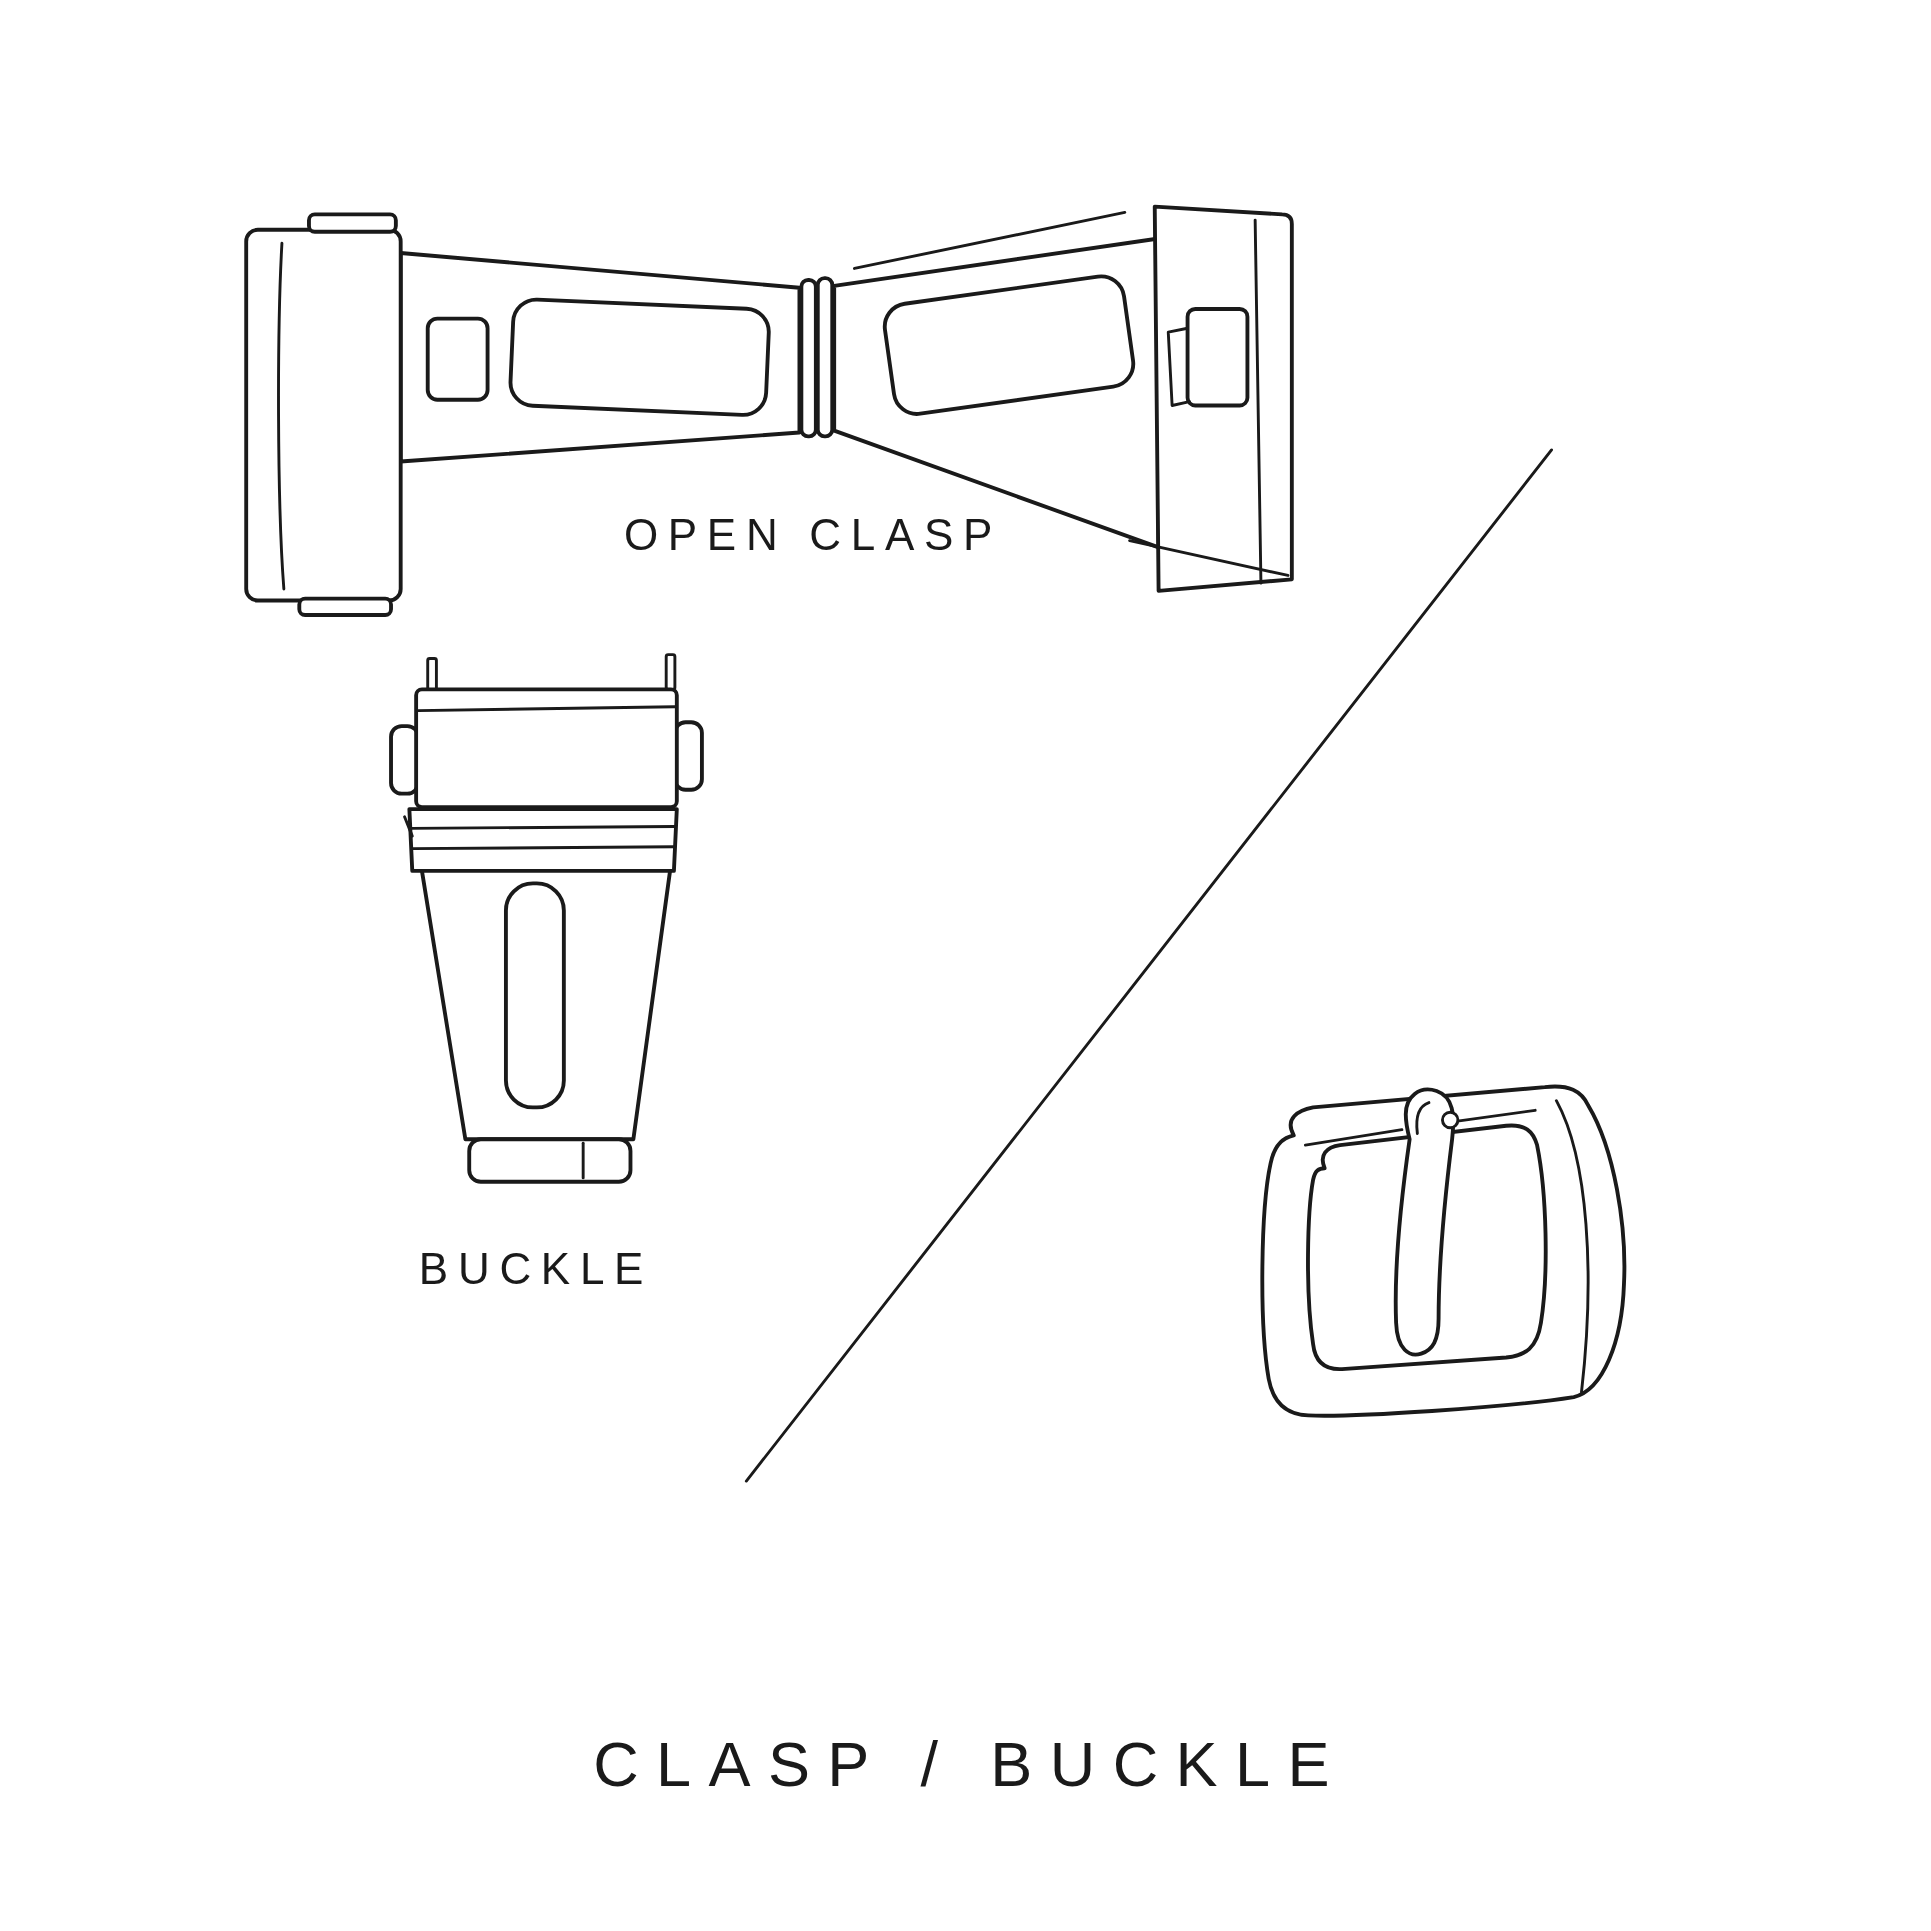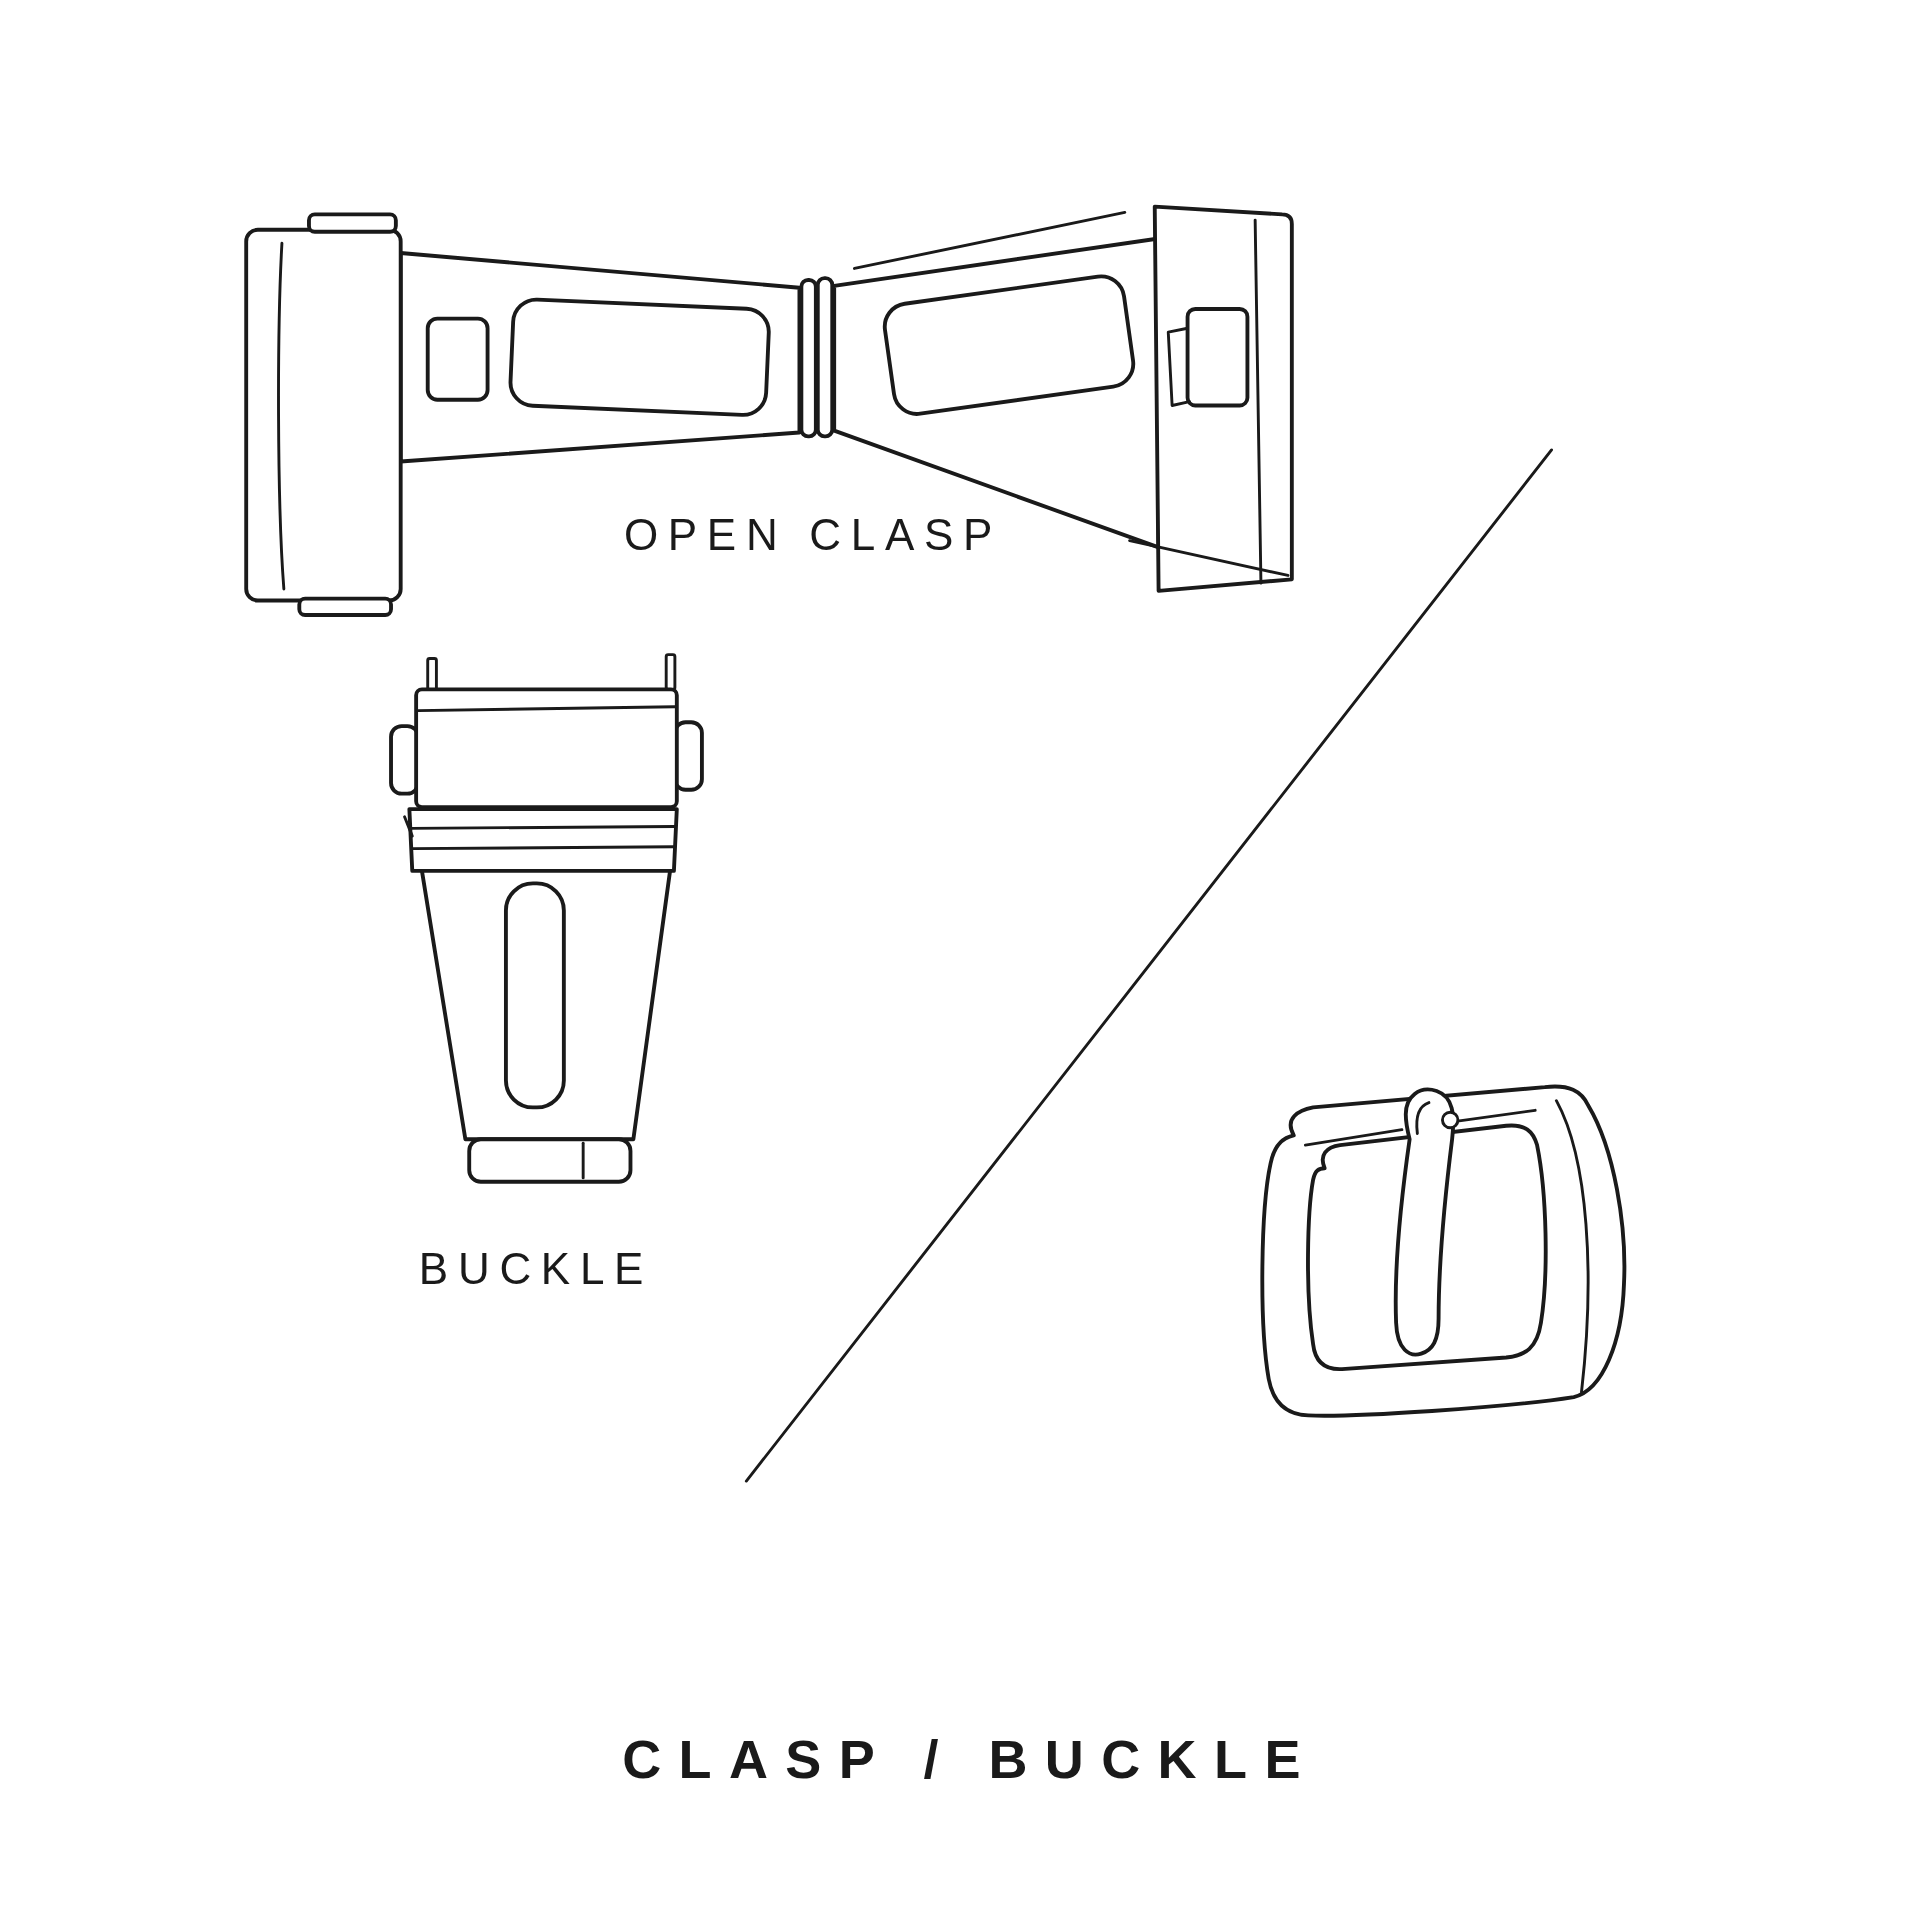--- a/index.html
+++ b/index.html
@@ -35,24 +35,24 @@
     color:var(--ink);
     font-size:44px;
     letter-spacing:9.7px;
     white-space:nowrap;
     font-weight:400;
   }
   .title {
     position:absolute;
     transform:translateX(-50%);
     color:var(--ink);
-    font-size:54px;
+    font-size:63px;
     letter-spacing:17.4px;
     white-space:nowrap;
-    font-weight:700;
+    font-weight:400;
   }
 </style>
 </head>
 <body style="background: rgb(255, 255, 255);">
 
 <div class="canvas">
 
   <svg class="art" width="1931" height="1931" viewBox="0 0 2000 2000">
 
     <g>

